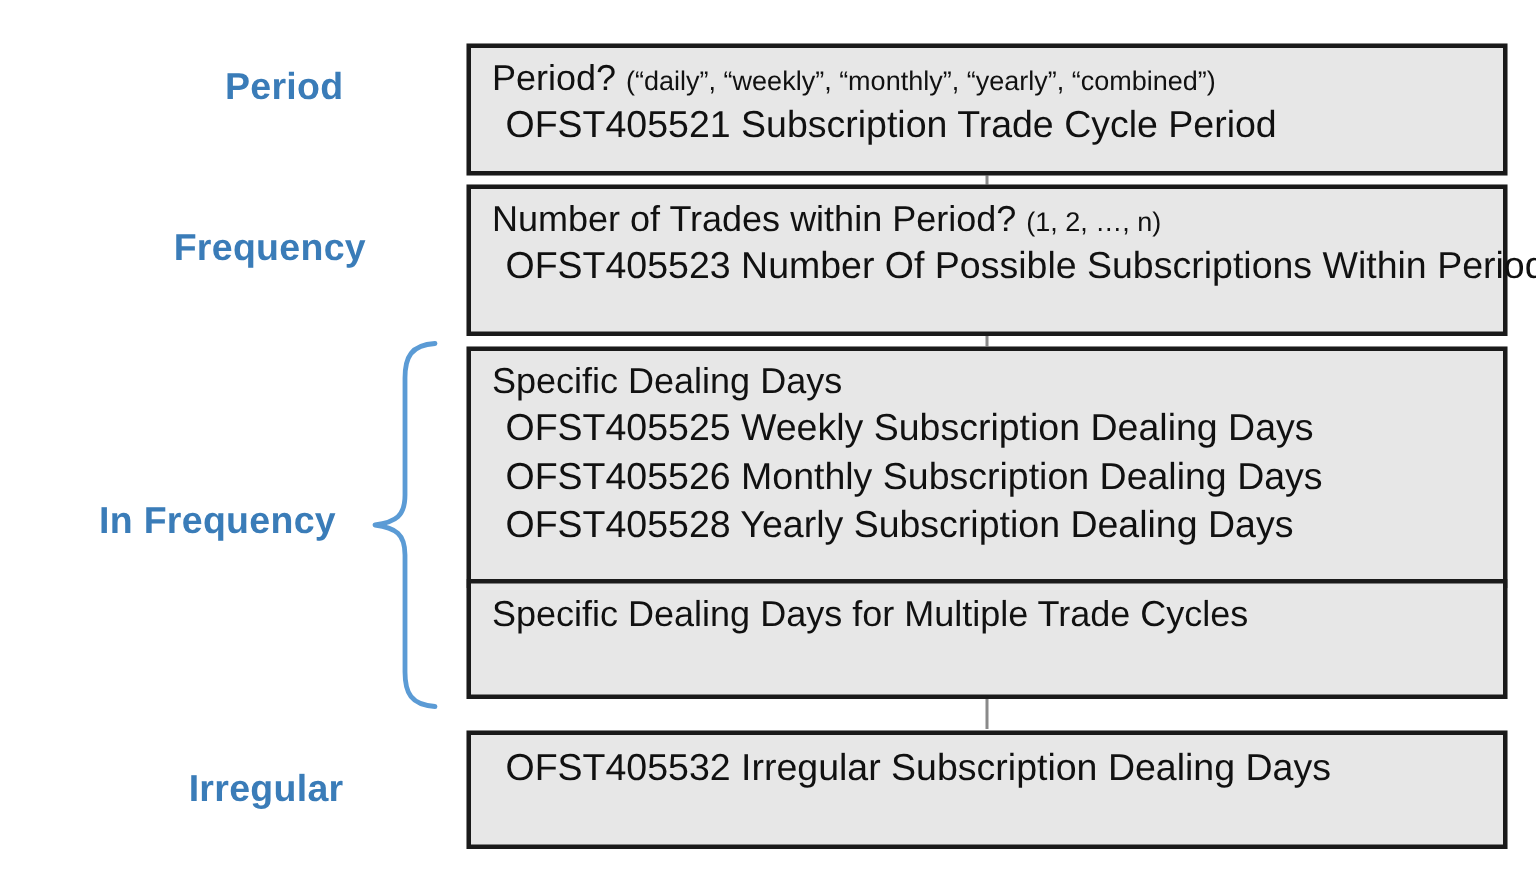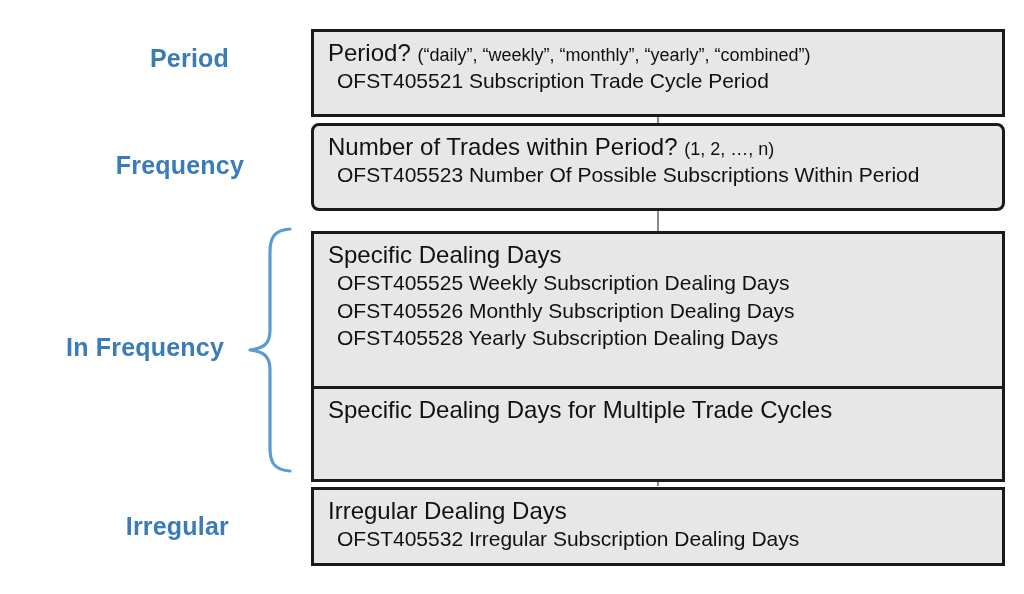--- a/index.html
+++ b/index.html
@@ -60,36 +60,36 @@
   .box {
     position: absolute;
     left: 311px;
     width: 694px;
     box-sizing: border-box;
     background: #E7E7E7;
     border: 3px solid #1a1a1a;
     padding: 6px 10px 8px 14px;
   }
   #box-period   { top: 29px;  height: 88px; }
-  #box-freq     { top: 123px; height: 88px; border-radius: 8px; }
+  #box-freq     { top: 123px; height: 101px; }
   #box-specific { top: 231px; height: 161px; }
-  #box-multiple { top: 386px; height: 96px; }
+  #box-multiple { top: 386px; height: 80px; }
   #box-irreg    { top: 487px; height: 79px; }
 
   .box-title {
     font-size: 24px;
     line-height: 1.22;
     color: #111111;
     white-space: nowrap;
   }
   .box-title .qualifier {
     font-size: 18px;
   }
   .ofst-line {
-    font-size: 21px;
+    font-size: 25px;
     line-height: 1.30;
     color: #111111;
     padding-left: 9px;
     white-space: nowrap;
   }
 </style>
 </head>
 <body>
 
 <div id="canvas">
@@ -142,19 +142,16 @@
     <div class="ofst-line">OFST405528 Yearly Subscription Dealing Days</div>
   </div>
 
   <div class="box" id="box-multiple">
     <div class="box-title">
       <span>Specific Dealing Days for Multiple Trade Cycles</span>
     </div>
   </div>
 
   <div class="box" id="box-irreg">
-    <div class="box-title">
-      <span>Irregular Dealing Days</span>
-    </div>
     <div class="ofst-line">OFST405532 Irregular Subscription Dealing Days</div>
   </div>
 
 </div>
 
 </body></html>

